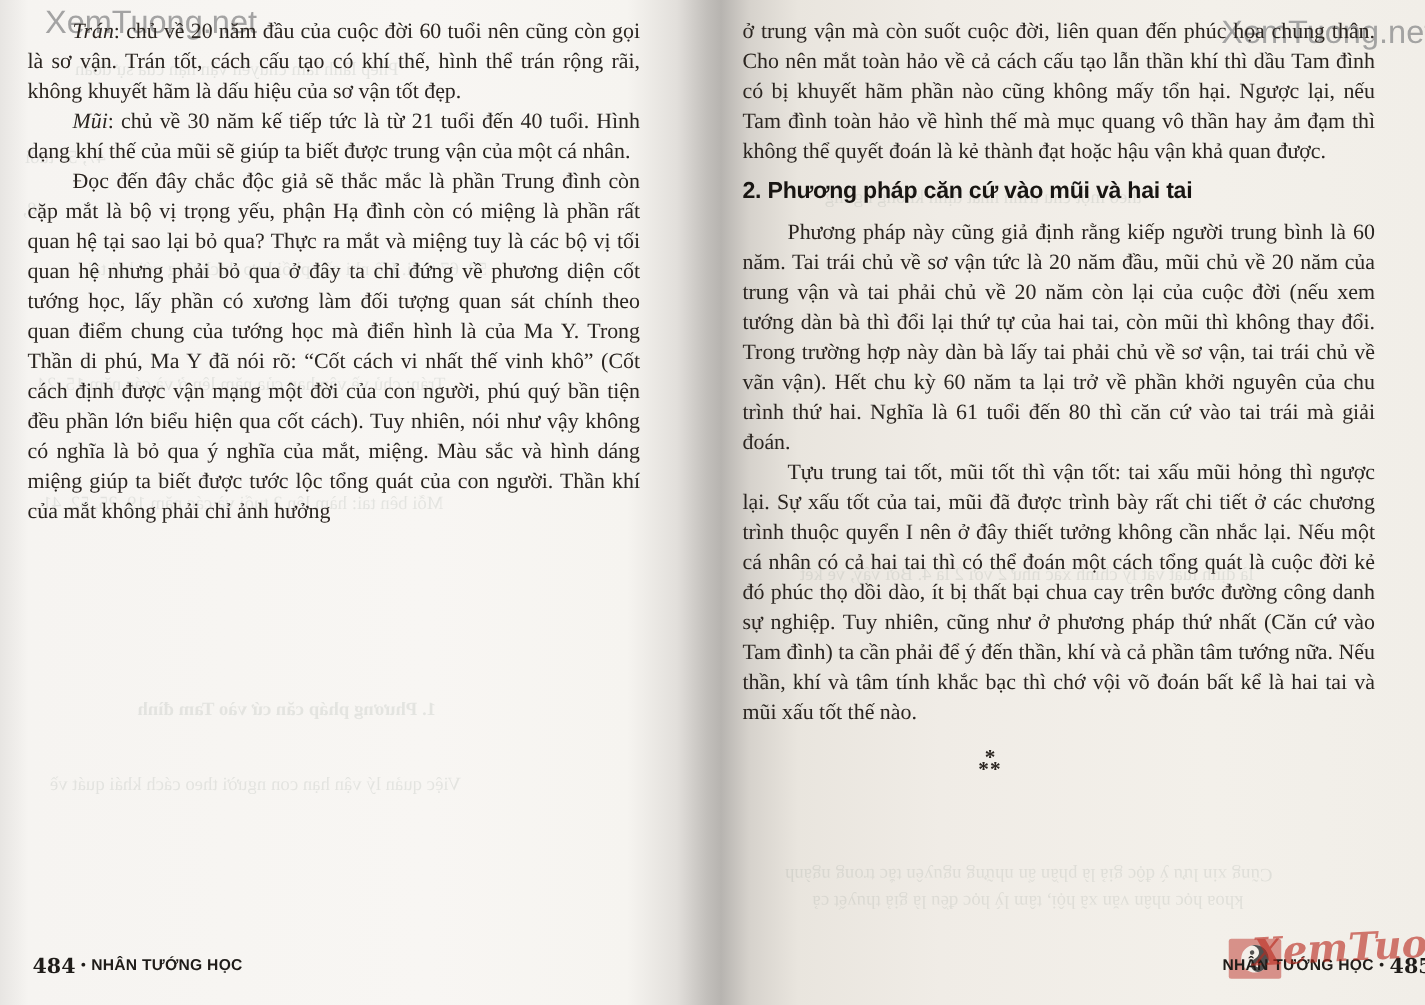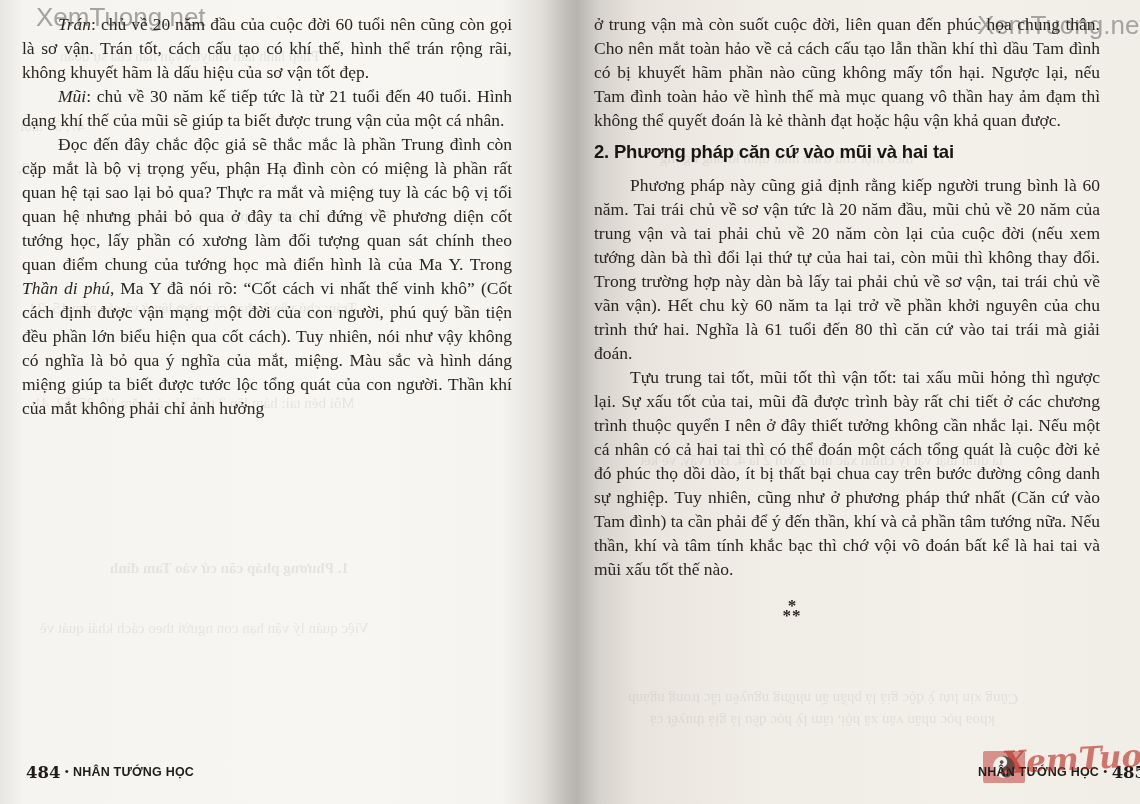--- a/index.html
+++ b/index.html
@@ -14,21 +14,21 @@
   
   .col{position:absolute;top:12px;}
   #left-col{left:22px;width:490px;}
   #right-col{left:594px;width:506px;}
   .col p{
     margin:0;font-size:17.5px;line-height:24px;text-align:justify;
     color:#2b2520;
   }
   .col p.ind{text-indent:36px;}
   .col span.bi{font-weight:normal;font-style:italic;}
-  .col span.i{font-style:italic;}
+  .col span.i{}
   .heading{
     margin:9px 0 10px 0;font-family:Liberation Sans, sans-serif;
     font-weight:bold;font-size:18.5px;color:#181512;letter-spacing:-0.2px;
   }
   .asterism{
     margin-top:20px;margin-right:110px;text-align:center;
     font-size:17px;font-weight:bold;color:#2b2520;line-height:10px;
   }
   .asterism .ast2{letter-spacing:1px;}
   

